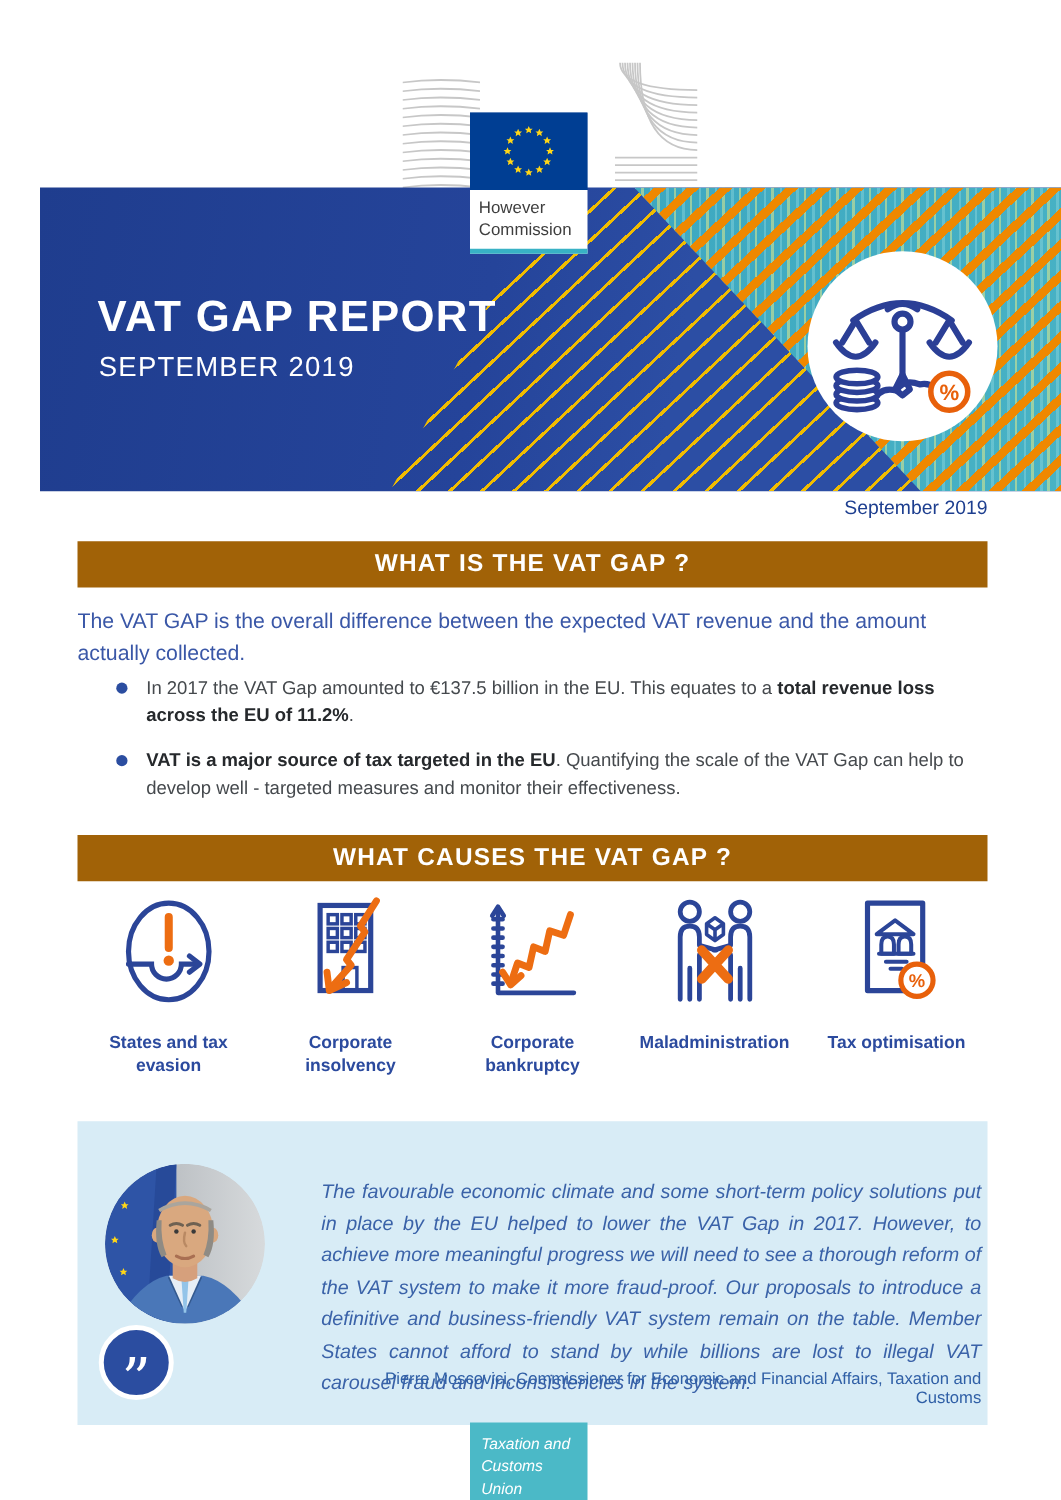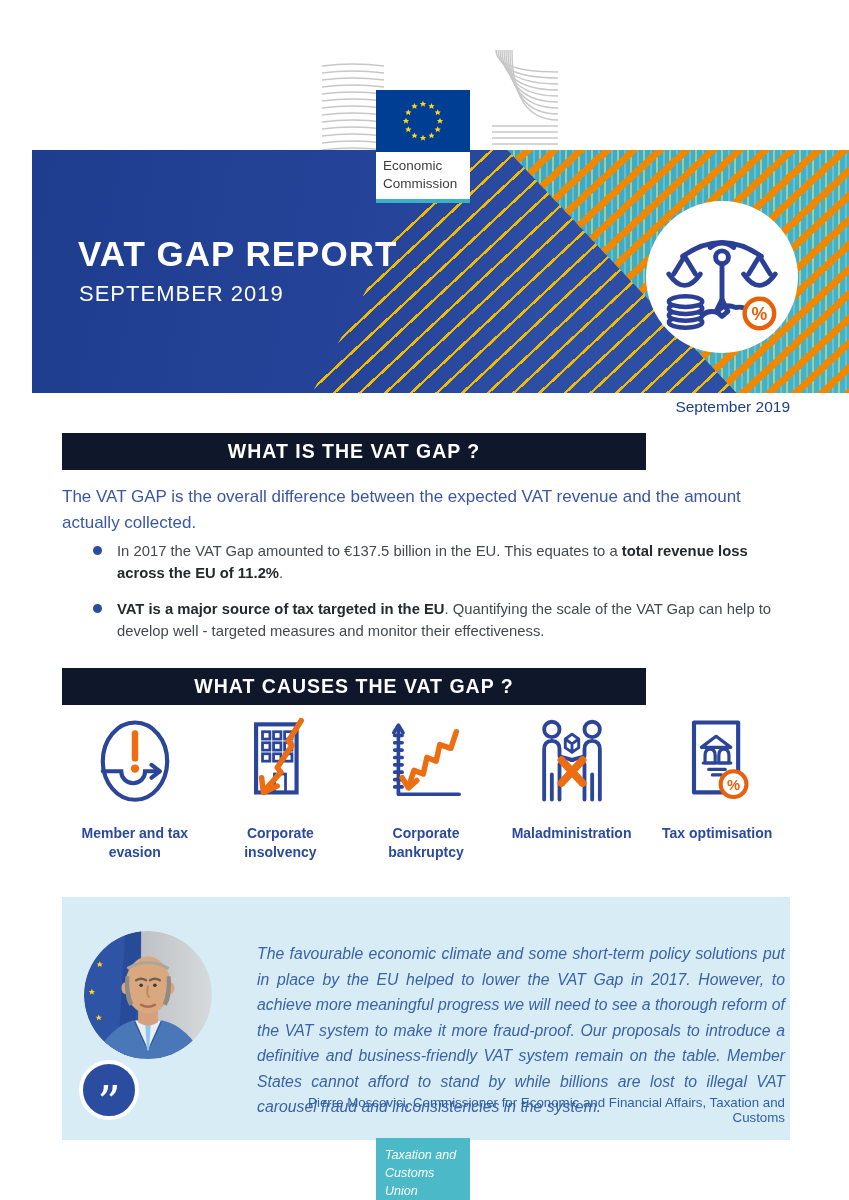--- a/index.html
+++ b/index.html
@@ -28,21 +28,21 @@
   .banner-text{position:absolute;left:46px;top:84px;color:#ffffff;z-index:3;}
   .banner-title{font-size:35px;font-weight:bold;letter-spacing:1px;margin:0;}
   .banner-subtitle{font-size:22px;font-weight:400;letter-spacing:1px;margin:7px 0 0 1px;}
   .banner-badge{position:absolute;left:614px;top:51px;width:152px;height:152px;background:#ffffff;
           border-radius:50%;z-index:3;display:flex;align-items:center;justify-content:center;}
 
   
   .date-label{position:absolute;right:59px;top:398px;font-size:15.5px;color:#1d3e8f;z-index:2;}
 
   
-  .section-header{position:absolute;left:62px;width:584px;height:37px;background:#0f172a;
+  .section-header{position:absolute;left:62px;width:728px;height:37px;background:#a16207;
           color:#ffffff;display:flex;align-items:center;justify-content:center;
           font-size:19.5px;font-weight:bold;letter-spacing:1px;}
   #hdr1{top:433px;}
   #hdr2{top:668px;}
 
   
   .intro{position:absolute;left:62px;top:484px;width:722px;font-size:17px;line-height:1.55;color:#3a57a7;}
   .bullets{position:absolute;left:93px;top:541px;width:697px;}
   .bullet-row{display:flex;margin-bottom:14px;}
   .bullet-dot{flex:0 0 9px;width:9px;height:9px;border-radius:50%;background:#2b4da0;margin:5px 15px 0 0;}
@@ -124,21 +124,21 @@
         <use href="#star" x="61.7" y="39.5"></use>
         <use href="#star" x="55.5" y="45.7"></use>
       <use href="#star" x="47" y="48"></use>
         <use href="#star" x="38.5" y="45.7"></use>
         <use href="#star" x="32.3" y="39.5"></use>
       <use href="#star" x="30" y="31"></use>
         <use href="#star" x="32.3" y="22.5"></use>
         <use href="#star" x="38.5" y="16.3"></use>
     </svg>
     <div class="ec-label">
-      <span>Economic</span><br>
+      <span>However</span><br>
       <span>Commission</span>
     </div>
   </div>
 
   <div class="banner">
     <div class="yellow-stripes"></div>
     <div class="teal-zone"></div>
     <div class="banner-text">
       <h1 class="banner-title">VAT GAP REPORT</h1>
       <div class="banner-subtitle">SEPTEMBER 2019</div>
@@ -190,21 +190,21 @@
     <div class="cause">
       <div class="cause-icon">
           <svg width="92" height="96" viewBox="0 0 100 100">
         <ellipse cx="50" cy="48" rx="35" ry="42" stroke="#2b4598" stroke-width="4.5" fill="none"></ellipse>
         <path d="M50,18 L50,45" stroke="#ed6d12" stroke-width="7" stroke-linecap="round" fill="none"></path>
         <circle cx="50" cy="56" r="4.5" fill="#ed6d12"></circle>
         <path d="M15,59 H35 A13,13 0 0 0 61,59 H73" stroke="#2b4598" stroke-width="4.5" fill="none" stroke-linecap="round"></path>
         <path d="M68,52 L77,59 L68,66" stroke="#2b4598" stroke-width="4.5" fill="none" stroke-linecap="round" stroke-linejoin="round"></path>
       </svg>
         </div>
-      <div class="cause-label">Member and tax evasion</div>
+      <div class="cause-label">States and tax evasion</div>
     </div>
 
     <div class="cause">
       <div class="cause-icon">
           <svg width="92" height="96" viewBox="0 0 100 100">
         <g stroke="#2b4598" fill="none">
           <rect x="24" y="8" width="44" height="74" stroke-width="4.5"></rect>
           <g stroke-width="3">
             <rect x="31" y="16" width="8" height="8"></rect>
                 <rect x="43" y="16" width="8" height="8"></rect>

